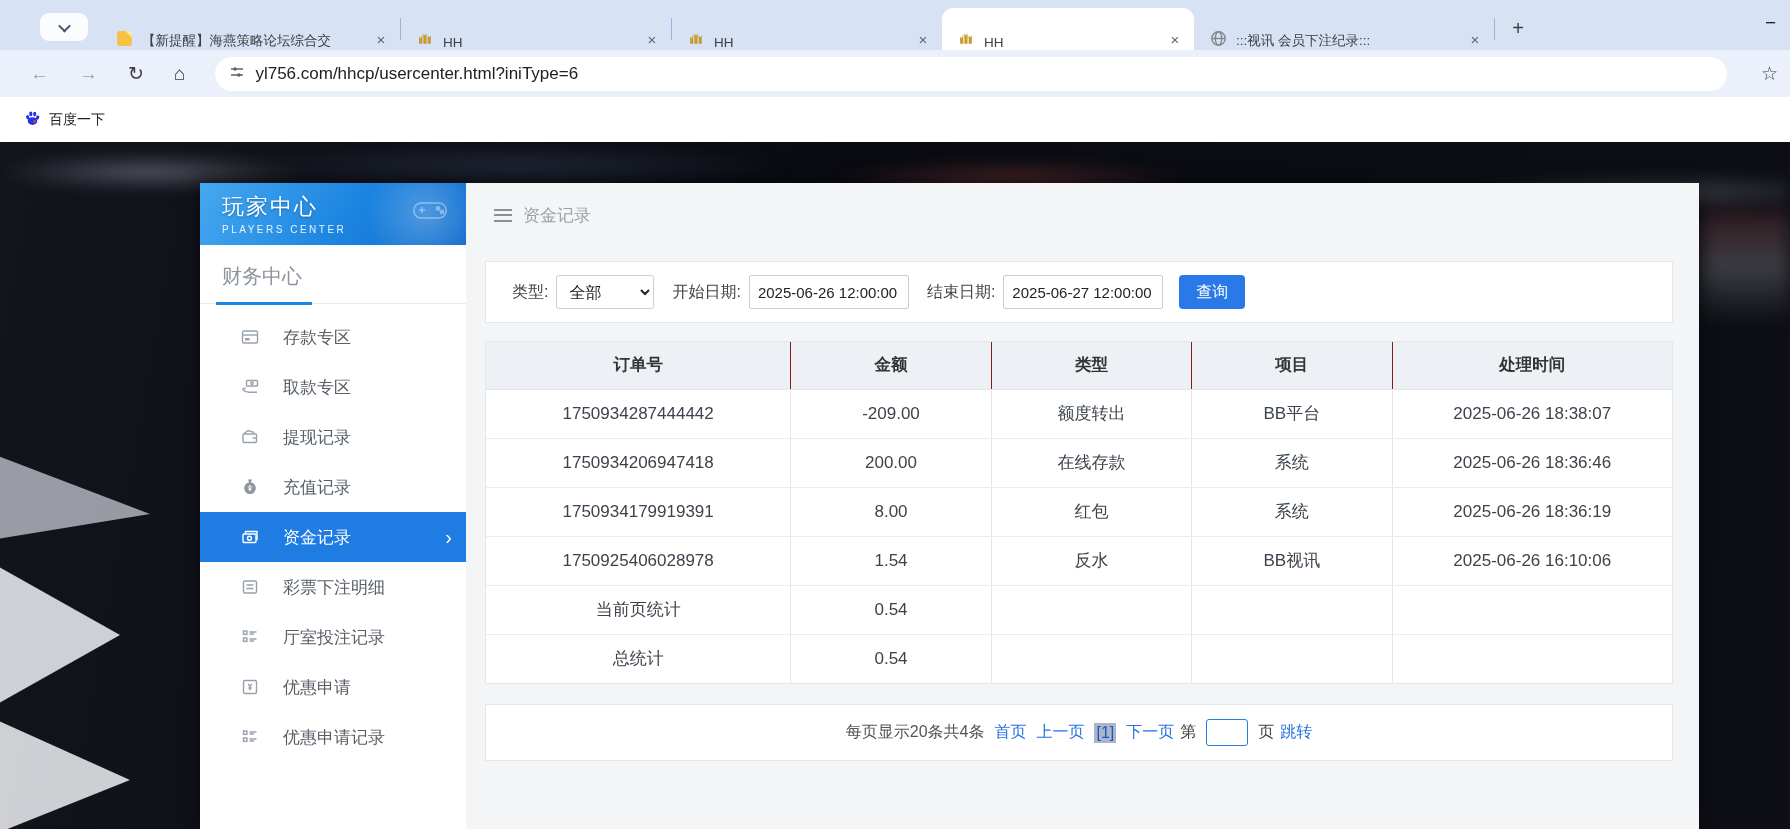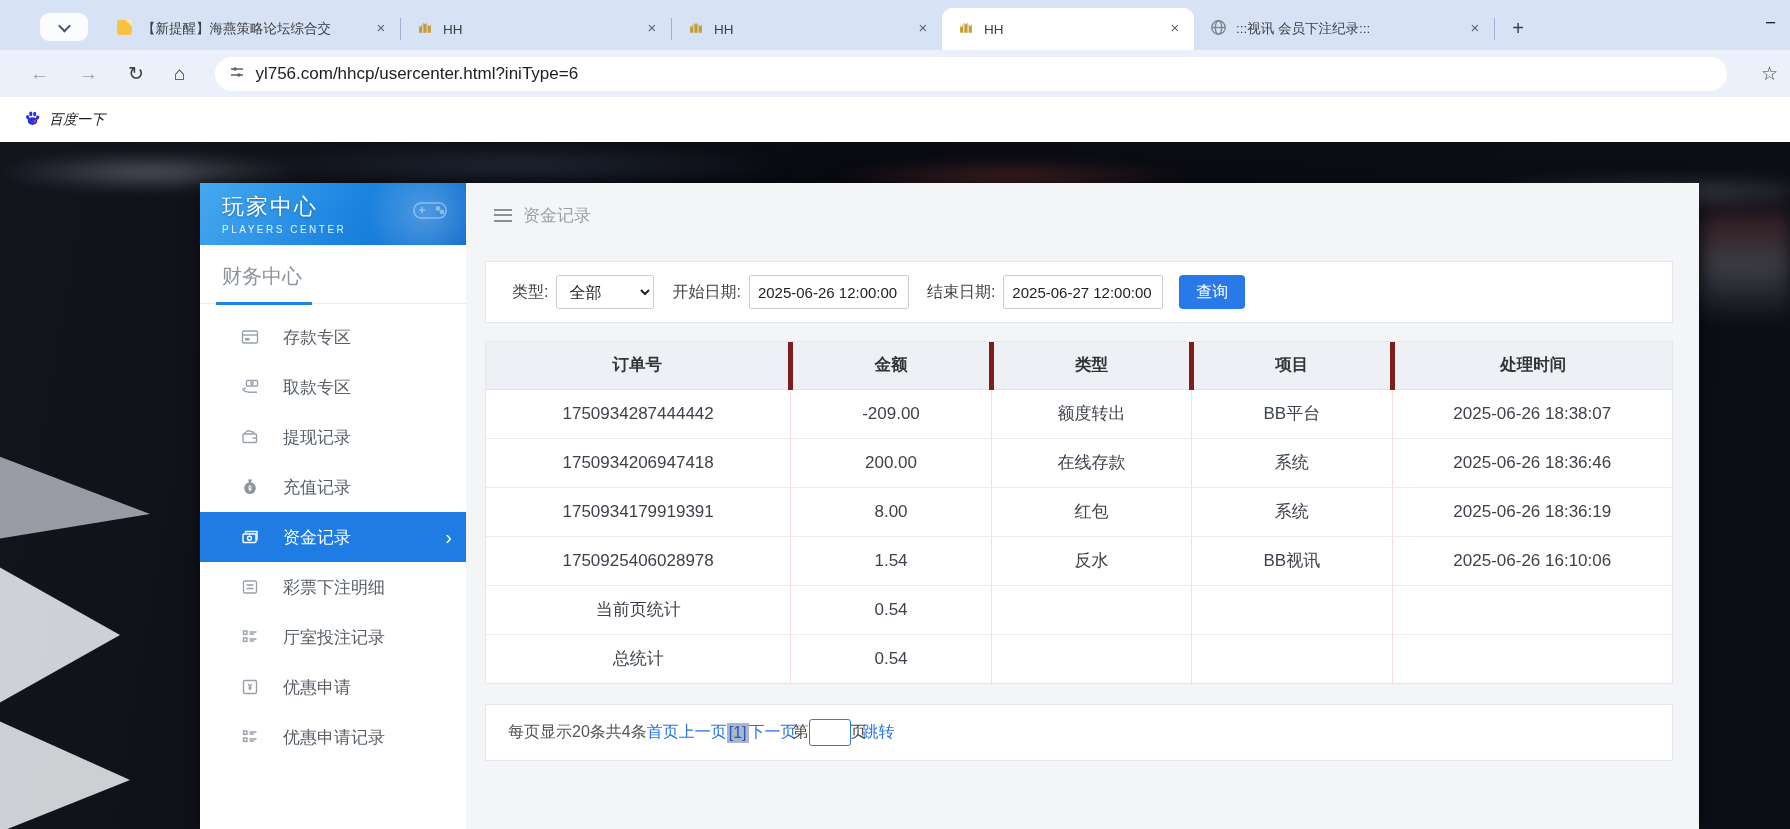--- a/index.html
+++ b/index.html
@@ -6,42 +6,42 @@
   html,body { width:1790px; height:829px; overflow:hidden;
     font-family:"Liberation Sans", sans-serif; background:#0c0e15; }
 
   
   .tabstrip { height:50px; background:#d8e2f5; display:flex; align-items:flex-end;
     padding-left:10px; position:relative; }
   .tab-search { width:48px; height:28px; margin:0 12px 9px 30px; background:#fbfcfe;
     border-radius:9px; display:flex; align-items:center; justify-content:center; cursor:pointer; }
   .css-chevron { width:9px; height:9px; border-right:2px solid #49506b; border-bottom:2px solid #49506b;
     transform:rotate(45deg) translate(-1px,-1px); }
-  .tab { height:42px; display:flex; align-items:center; gap:9px; padding:0 10px 0 16px;
+  .tab { height:42px; display:flex; align-items:flex-end; gap:9px; padding:0 10px 0 16px;
     border-radius:11px 11px 0 0; color:#3c4043; font-size:13.5px; cursor:pointer; }
   .tab .t-title { flex:1; white-space:nowrap; overflow:hidden; }
   .tab .t-close { width:18px; height:18px; line-height:16px; text-align:center; border-radius:50%;
     font-size:15px; color:#5f6368; flex:0 0 auto; }
   .tab.active { background:#fff; }
   .tab.w1 { width:300px; } .tab.w2 { width:270px; } .tab.w3 { width:252px; } .tab.w4 { width:300px; }
   .tab-div { width:1px; height:22px; background:#9fb0da; margin-bottom:10px; }
   .newtab { width:30px; height:30px; margin:0 0 7px 8px; font-size:20px; color:#3c4043;
     display:flex; align-items:center; justify-content:center; border-radius:50%; cursor:pointer; }
   .win-min { position:absolute; right:14px; top:12px; font-size:19px; color:#1f2330; cursor:pointer; }
 
   .urlrow { height:47px; background:#ecf0fa; display:flex; align-items:center; padding:0 12px 0 30px; gap:30px; }
   .nav-ic { font-size:19px; color:#5f6368; cursor:pointer; }
   .nav-ic.dim { color:#9aa0a6; }
   .url-pill { flex:1; height:34px; background:#fff; border-radius:17px; display:flex;
     align-items:center; padding:0 14px; gap:10px; }
   .url-text { font-size:17px; color:#202124; }
   .star { font-size:19px; color:#3c4043; margin-left:4px; cursor:pointer; }
 
   .bookmarks { height:45px; background:#fff; display:flex; align-items:center; padding-left:16px; }
-  .bm { display:flex; align-items:center; gap:8px; font-size:14px; color:#202124; cursor:pointer; padding:4px 8px;font-style:italic; }
+  .bm { display:flex; align-items:center; gap:8px; font-size:14px; color:#202124; cursor:pointer; padding:4px 8px; }
 
   
   .page { position:relative; width:1790px; height:687px; overflow:hidden;
     background:linear-gradient(100deg,#13151d 0%,#090b11 45%,#0e0f16 100%); }
   .streaks { position:absolute; top:0; left:0; width:100%; height:90px; filter:blur(7px);
     background:
       radial-gradient(220px 26px at 150px 30px, rgba(205,212,226,.35), transparent 70%),
       radial-gradient(260px 24px at 1010px 36px, rgba(220,90,90,.30), transparent 70%),
       radial-gradient(300px 26px at 1660px 50px, rgba(200,205,218,.25), transparent 70%),
       radial-gradient(400px 30px at 520px 24px, rgba(90,110,150,.25), transparent 70%); }
@@ -92,28 +92,28 @@
     font-family:"Liberation Sans", sans-serif; }
   .filter-box input[type=text] { height:34px; width:160px; border:1px solid #c9ced6; border-radius:2px;
     font-size:15px; color:#222; text-align:left; padding:0 8px; font-family:"Liberation Sans", sans-serif; }
   .gap-l { margin-left:18px; }
   .btn-search { margin-left:16px; height:34px; padding:0 17px; background:#2979e8; color:#fff;
     border:none; border-radius:4px; font-size:16px; cursor:pointer; font-family:"Liberation Sans", sans-serif; }
 
   .table-box { margin-top:18px; }
   table { width:100%; border-collapse:collapse; text-align:center; }
   th { height:47px; background:#edf0f4; color:#333; font-size:16.5px; font-weight:bold;
-    border-right:5px solid #7f1d1d; border-bottom:1px solid #e2e5ea; }
+    border-right:1px solid #7f1d1d; border-bottom:1px solid #e2e5ea; }
   th:last-child, td:last-child { border-right:none; }
   td { height:49px; color:#3c434c; font-size:17px; border-right:1px solid #f3dede; border-bottom:1px solid #ececf0; }
   tr:last-child td { border-bottom:none; }
 
   .pagi-box { margin-top:20px; height:57px; display:flex; align-items:center;
-    justify-content:flex-start; padding:0 22px; font-size:16px; color:#555; }
-  .pagi-right { display:flex; align-items:center; }
+    justify-content:center; padding:0 22px; font-size:16px; color:#555; }
+  .pagi-right { display:flex; align-items:center; gap:10px; }
   .pg-link { color:#2472e0; cursor:pointer; }
   .pg-cur { color:#1b57c9; background:#aeb6c6; padding:1px 2px; }
   .pg-input { width:42px; height:27px; border:1px solid #2b7ce0; border-radius:3px; text-align:center;
     font-size:15px; font-family:"Liberation Sans", sans-serif; }
   .pg-plain { color:#444; }
   .tight { margin-left:-4px; }
 </style>
 </head>
 <body>
 

